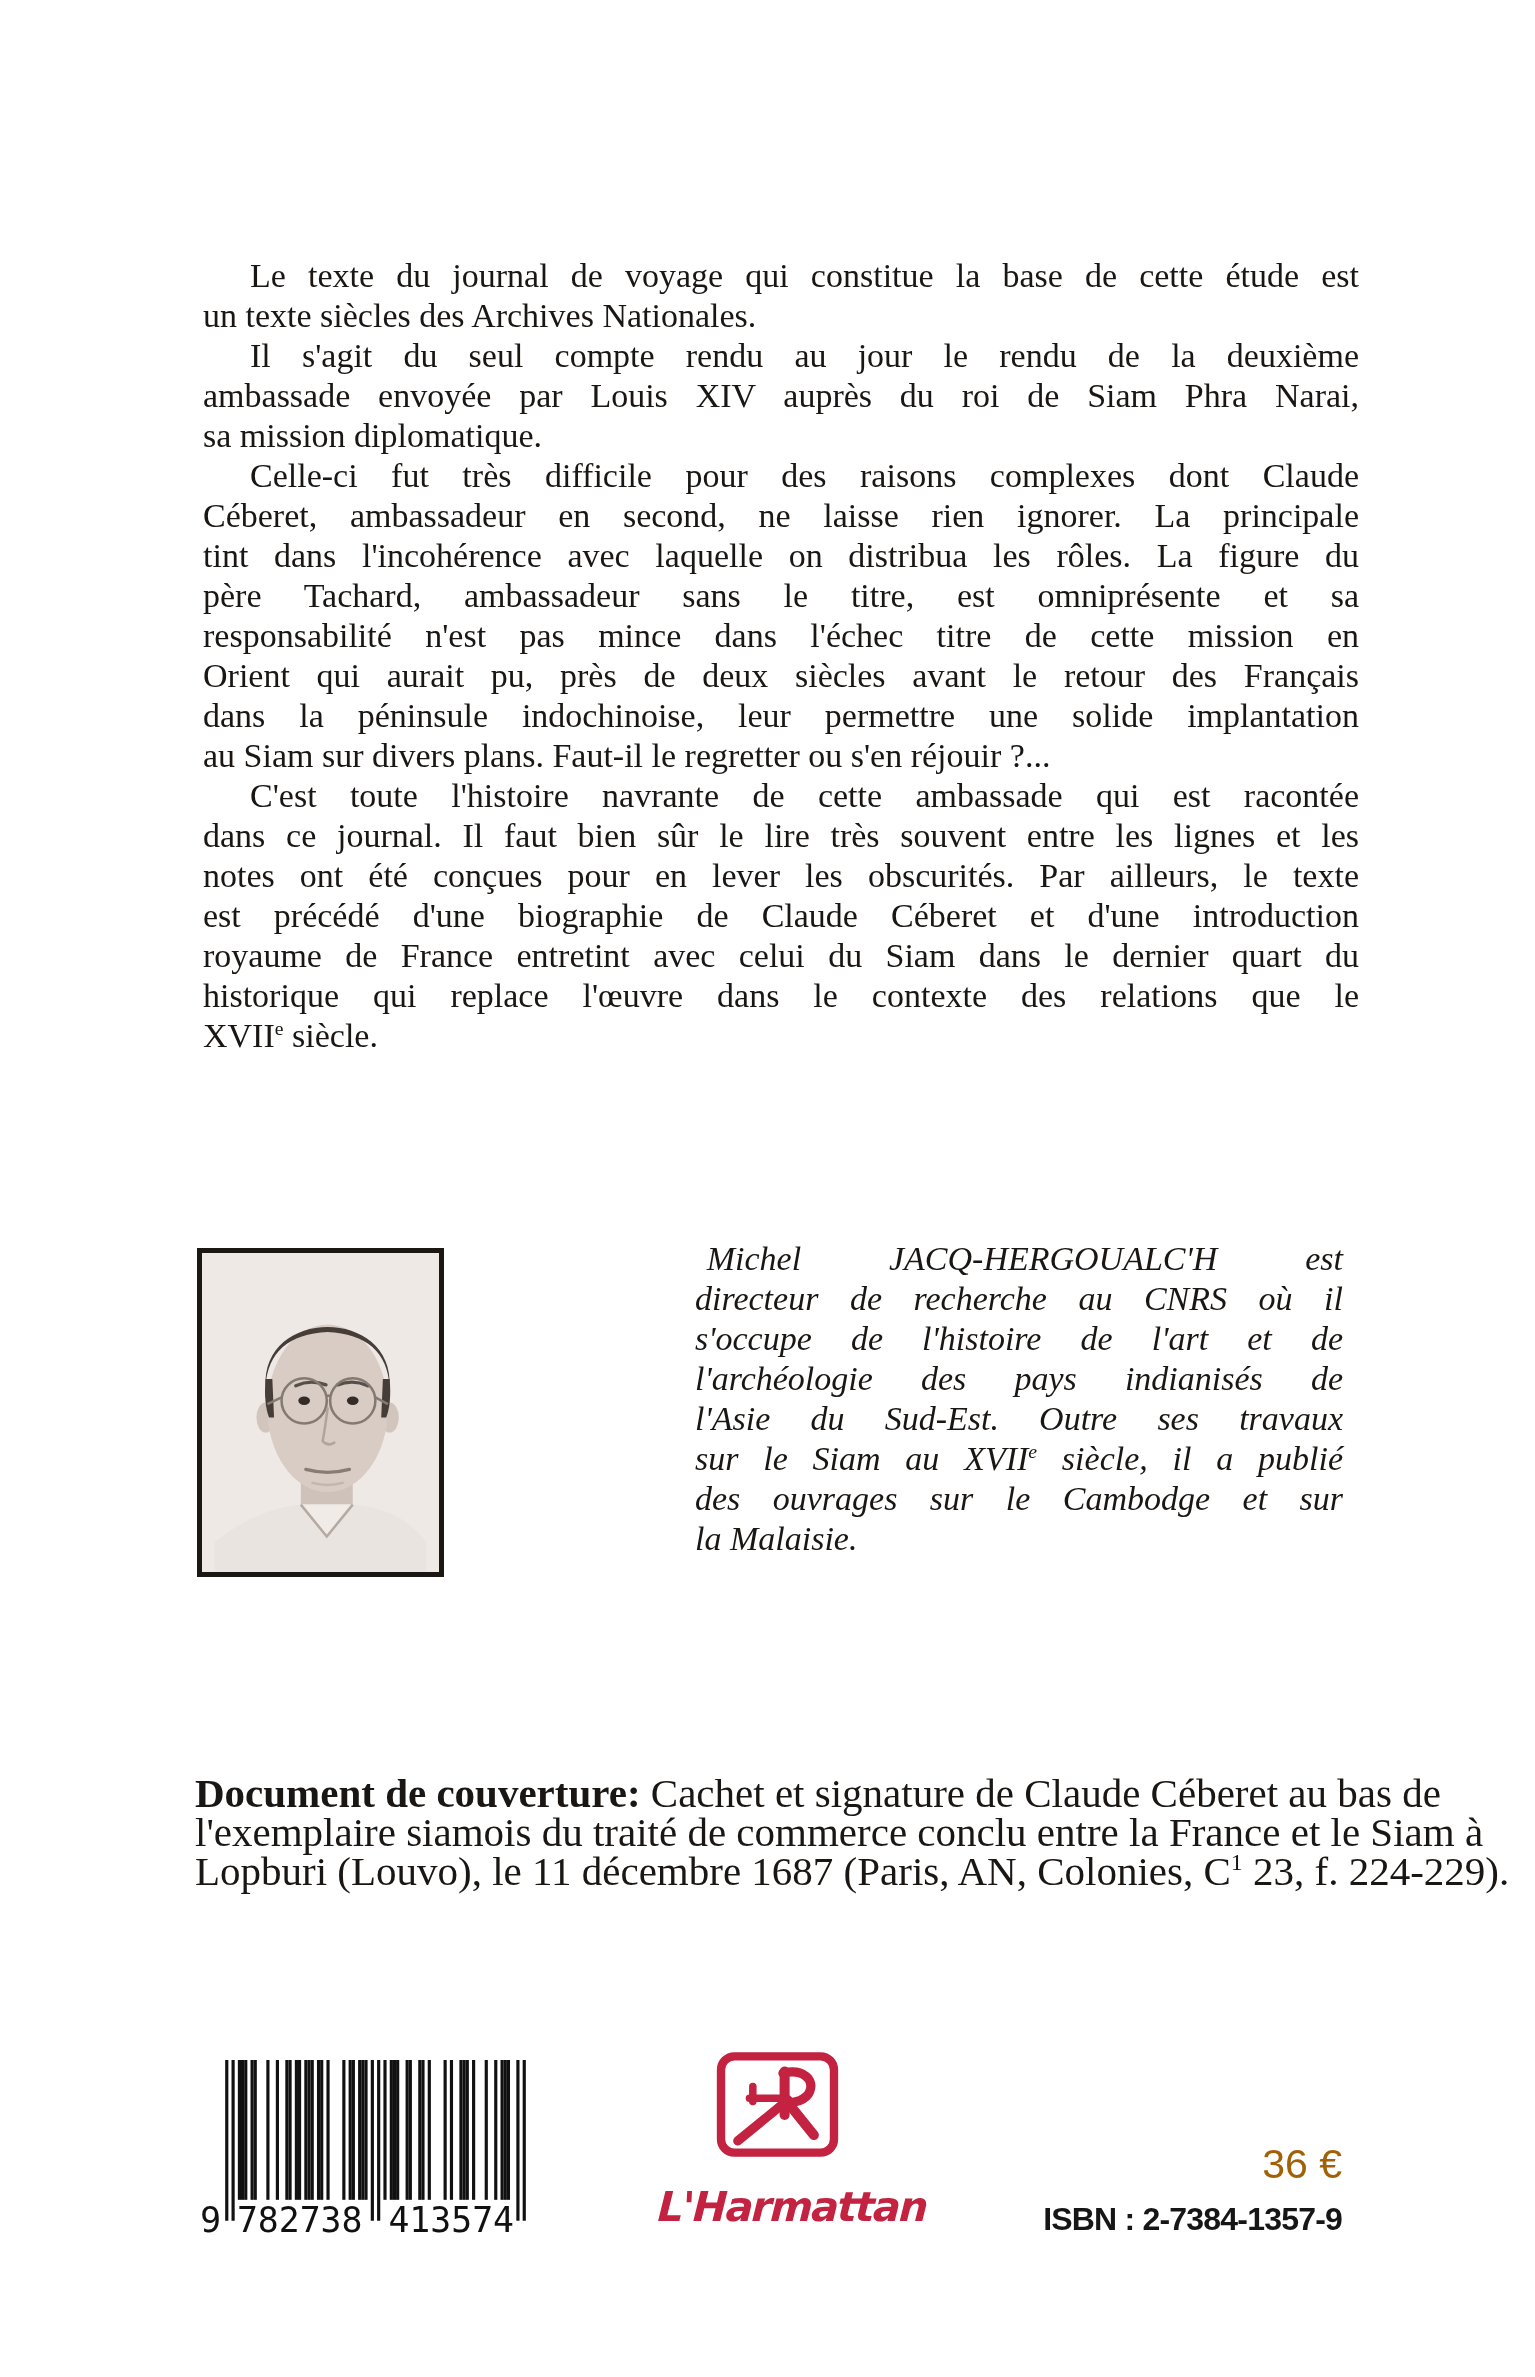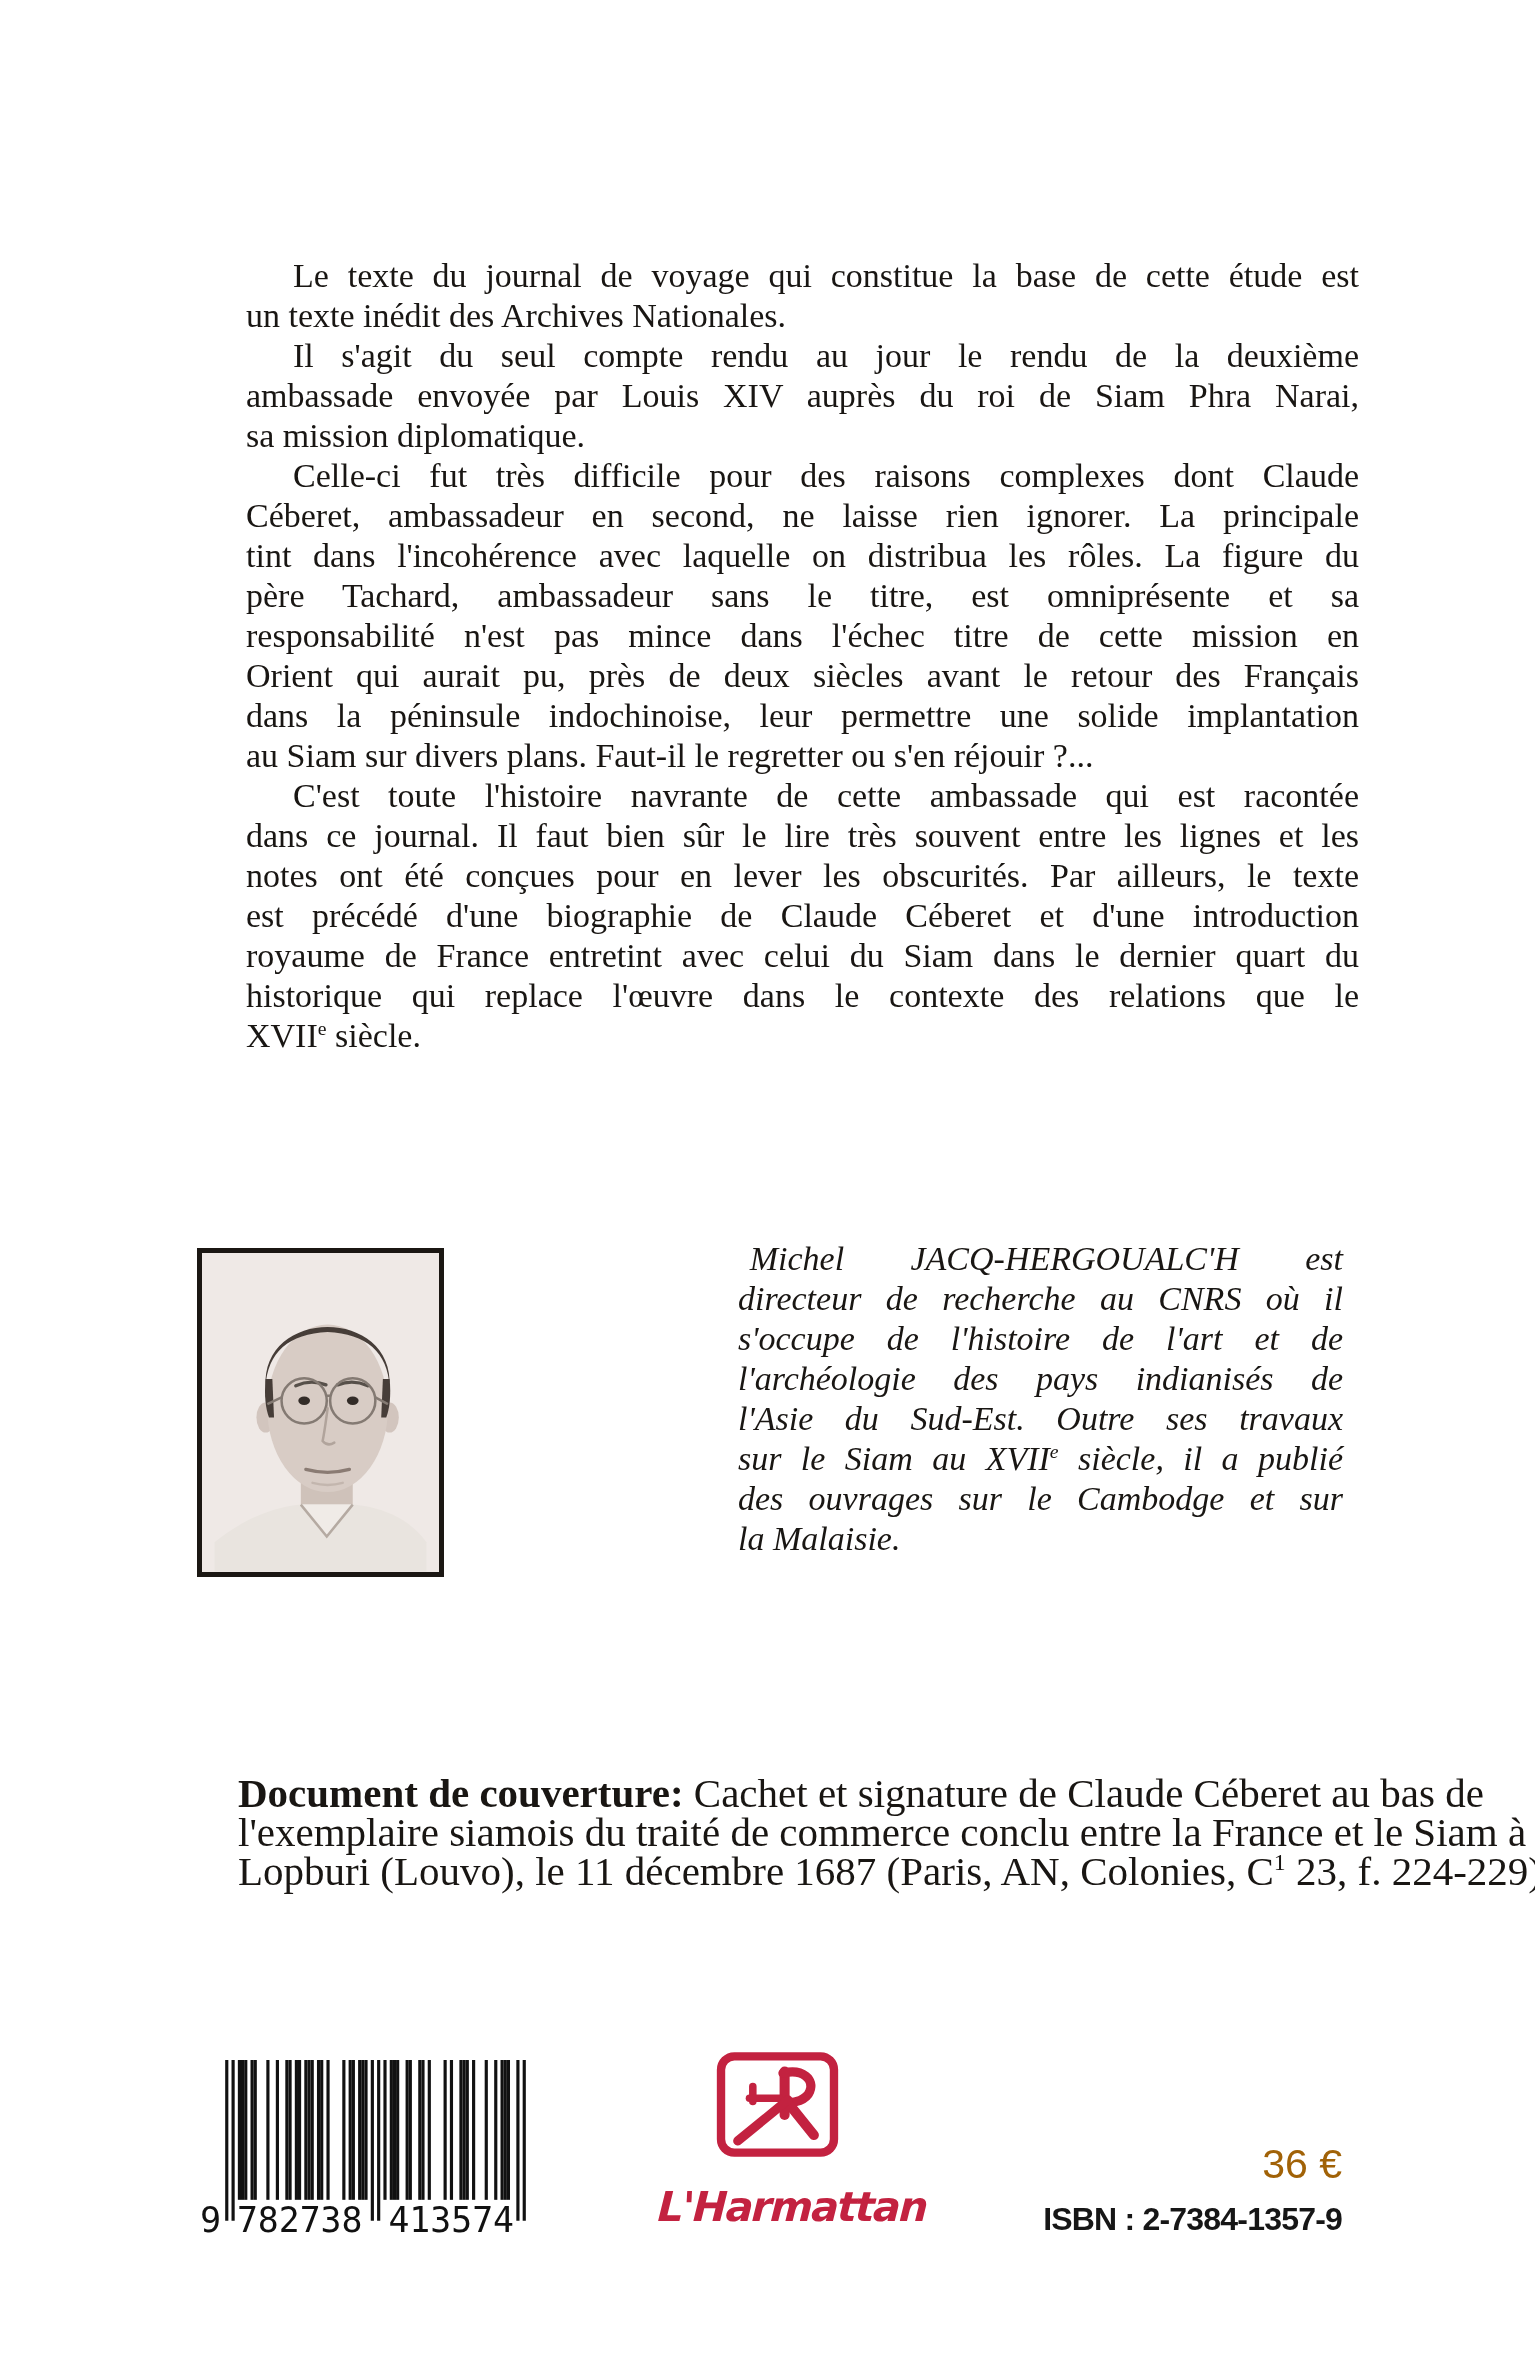--- a/index.html
+++ b/index.html
@@ -1,21 +1,21 @@
 <!DOCTYPE html>
 <html style="font-size:13.4px"><head>
 <meta charset="utf-8">
 <style>
   html,body{margin:0;padding:0;background:#e8e8e8;}
   #page{position:relative;width:1535px;height:2377px;background:#ffffff;overflow:hidden;
         font-family:"Liberation Serif", serif;color:#191613;}
 
   
   .textblock{position:absolute;}
-  .line{text-align:justify;text-align-last:justify;white-space:nowrap;margin-left:43px;}
+  .line{text-align:justify;text-align-last:justify;white-space:nowrap;}
   .line.last{text-align-last:left;}
   .para .line.first{text-indent:var(--ind,47px);}
 
   #synopsis{left:203px;top:256px;width:1156px;font-size:34px;line-height:40px;--ind:47px;}
   #author-bio{left:695px;top:1239px;width:648px;font-size:34px;line-height:40px;
               font-style:italic;--ind:11.7px;}
   #cover-note{left:195px;top:1774px;width:1174px;font-size:41px;line-height:39px;--ind:0px;}
 
   sup{font-size:58%;vertical-align:super;line-height:0;}
   b{font-weight:bold;}
@@ -43,21 +43,21 @@
         font-weight:bold;font-size:32px;line-height:1;letter-spacing:-0.8px;color:#161616;}
 </style>
 </head>
 <body>
 
 <div id="page">
 
   <div id="synopsis" class="textblock">
     <div class="para">
         <div class="line first">Le texte du journal de voyage qui constitue la base de cette étude est</div>
-        <div class="line last">un texte inédit des Archives Nationales.</div>
+        <div class="line last">un texte siècles des Archives Nationales.</div>
       </div>
     <div class="para">
         <div class="line first">Il s'agit du seul compte rendu au jour le rendu de la deuxième</div>
         <div class="line">ambassade envoyée par Louis XIV auprès du roi de Siam Phra Narai,</div>
         <div class="line last">sa mission diplomatique.</div>
       </div>
     <div class="para">
         <div class="line first">Celle-ci fut très difficile pour des raisons complexes dont Claude</div>
         <div class="line">Céberet, ambassadeur en second, ne laisse rien ignorer. La principale</div>
         <div class="line">tint dans l'incohérence avec laquelle on distribua les rôles. La figure du</div>

